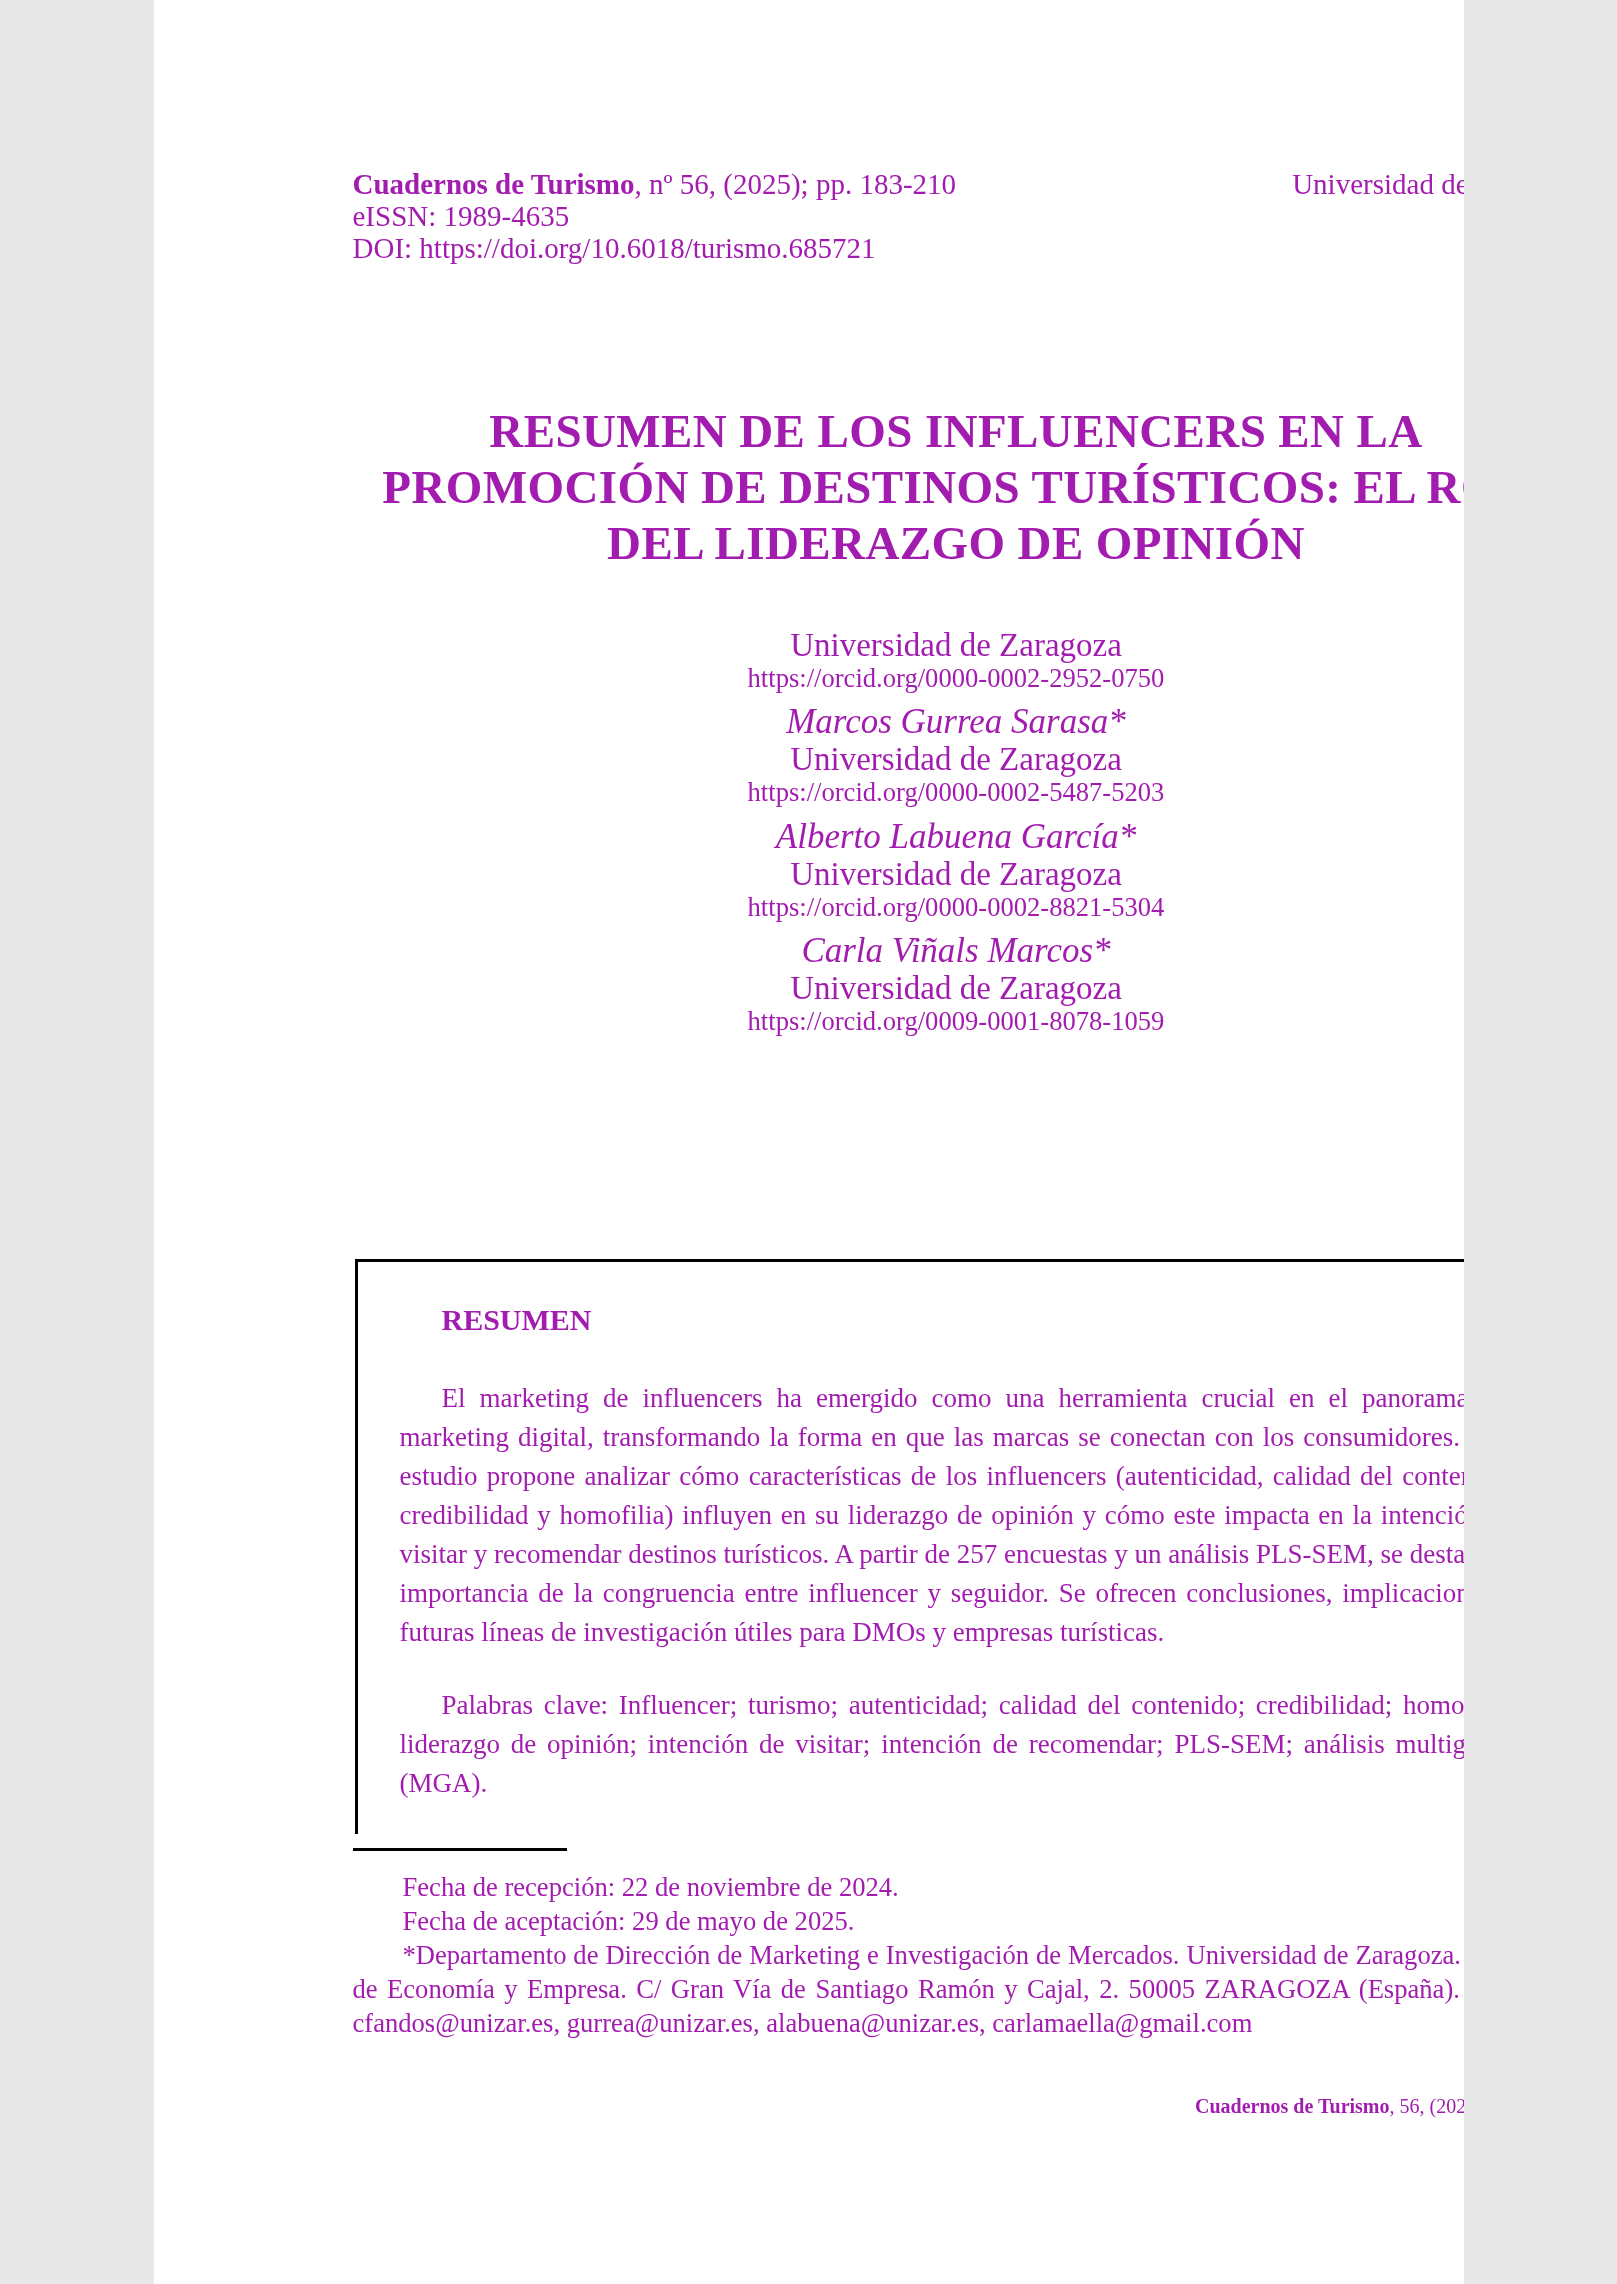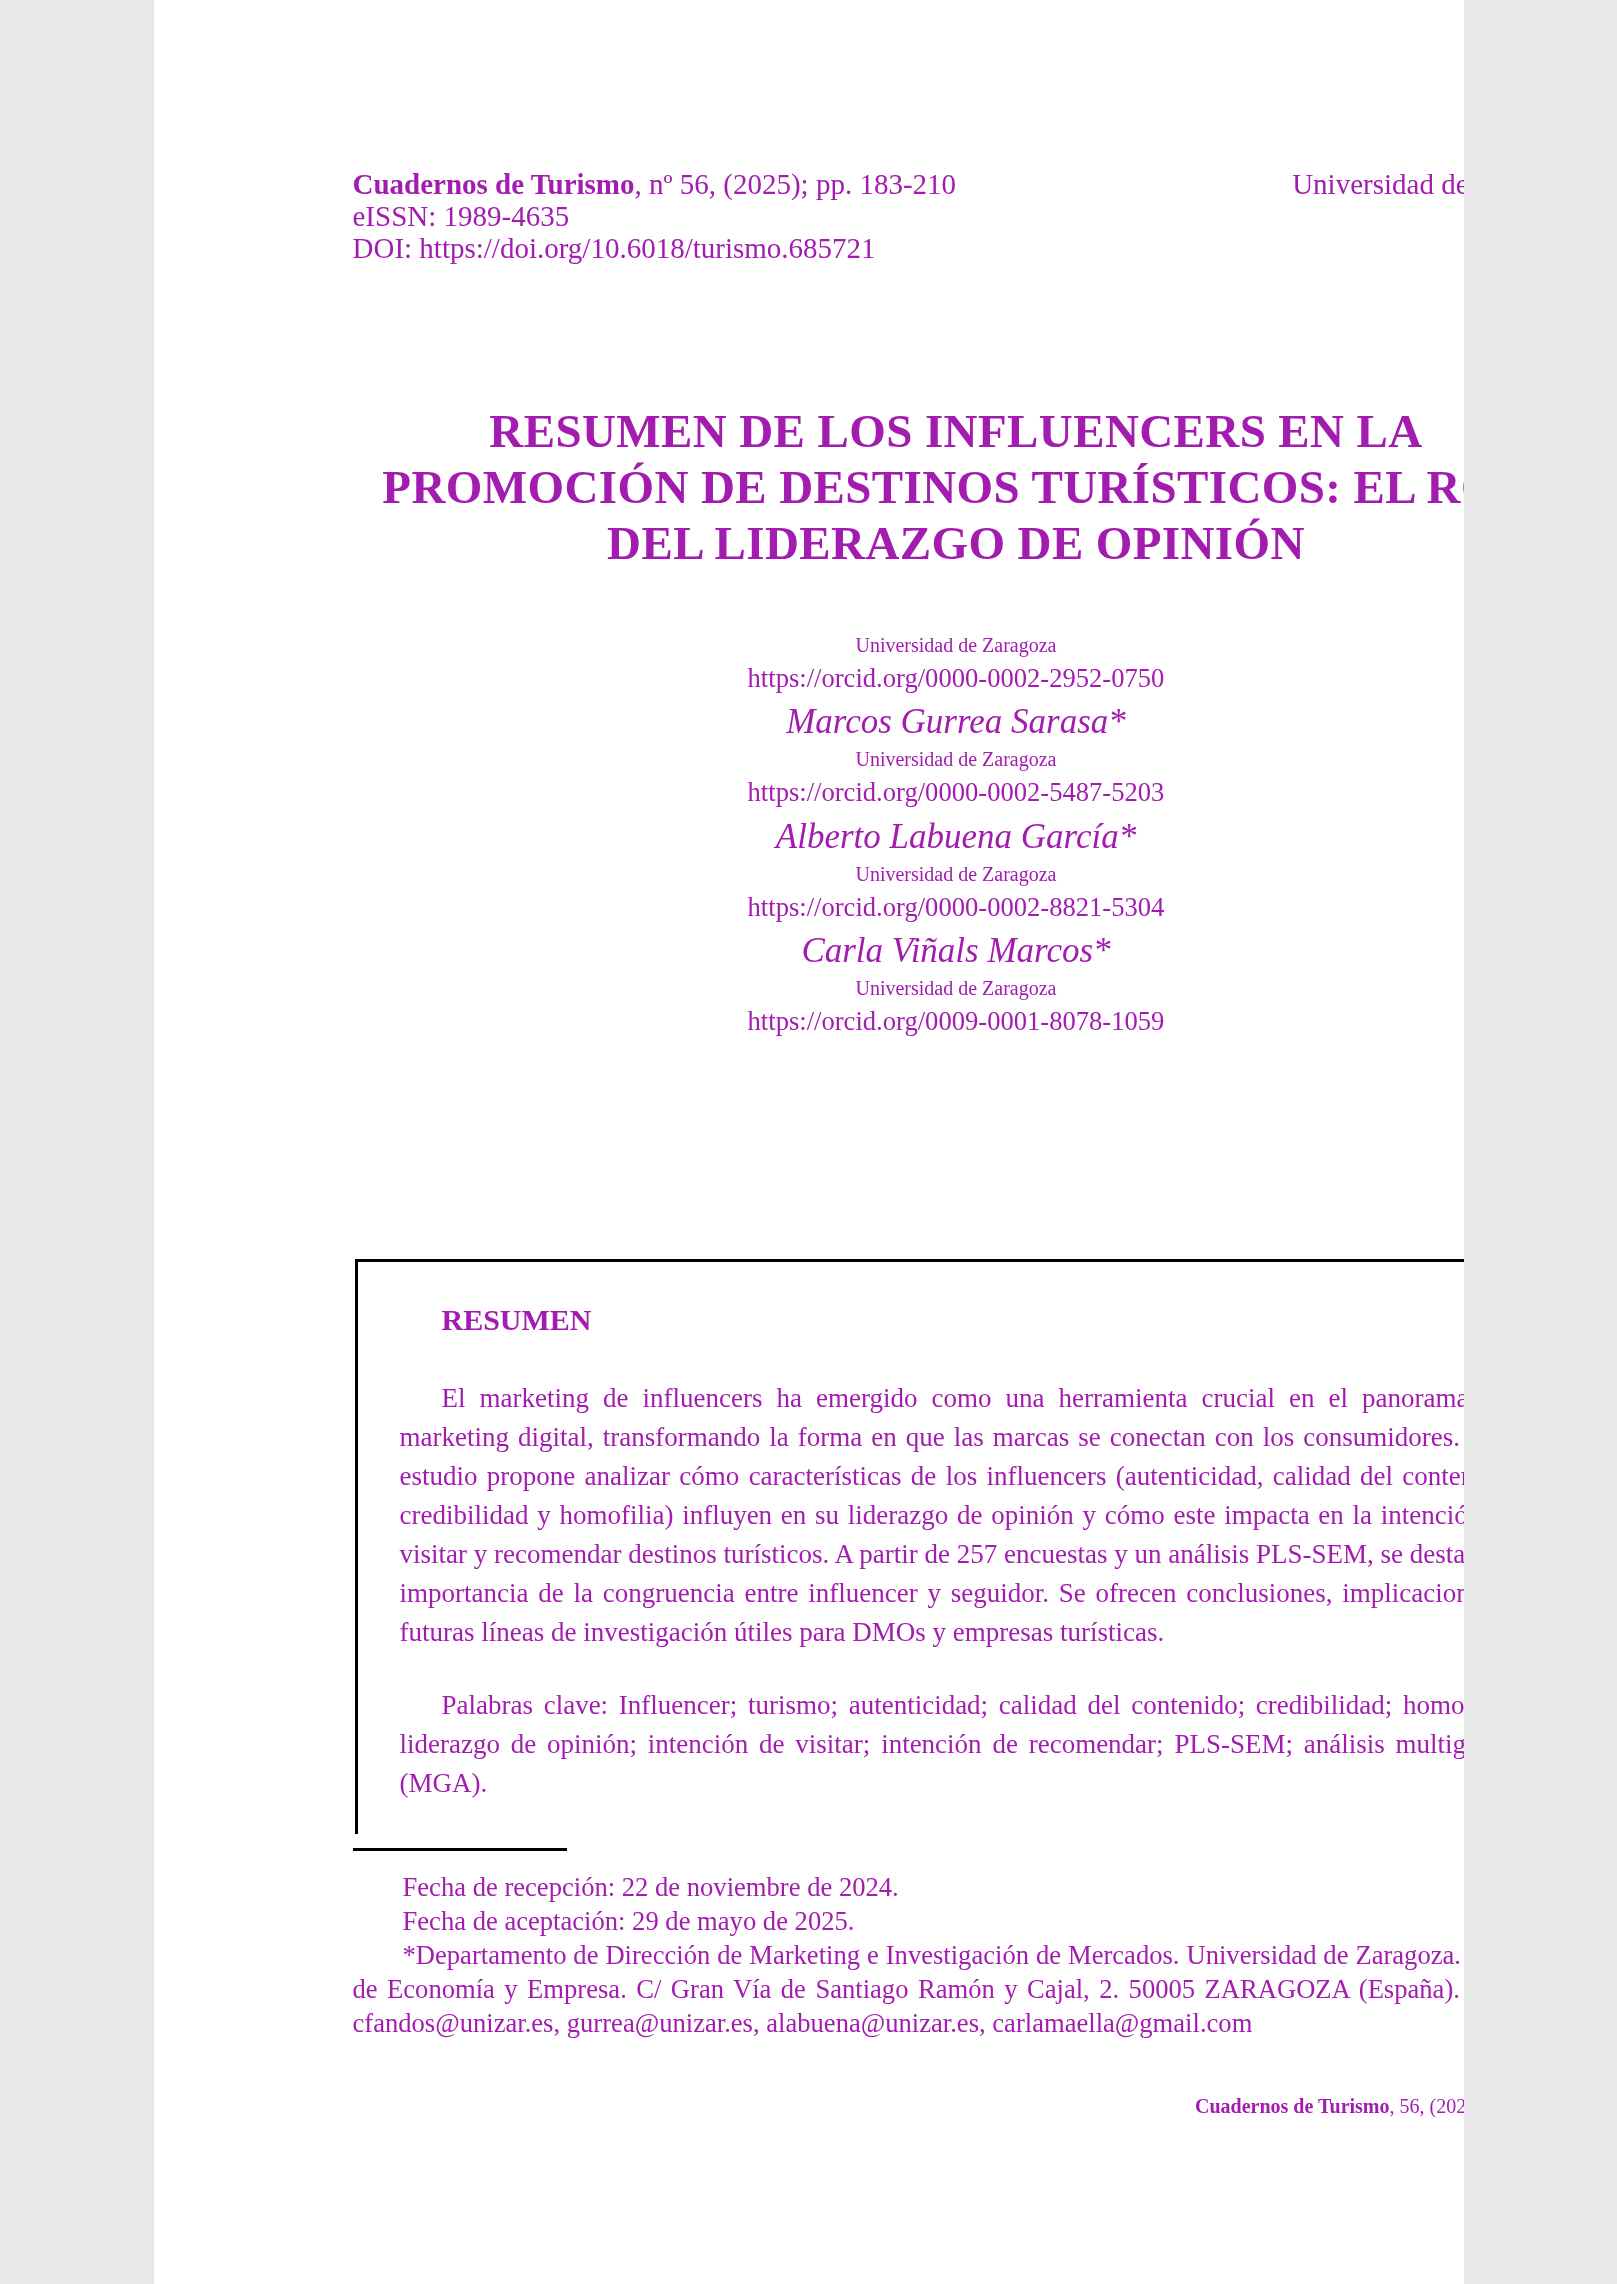--- a/index.html
+++ b/index.html
@@ -27,21 +27,21 @@
     font-size: 47px;
     line-height: 56px;
     white-space: pre-line;
     letter-spacing: 0.4px;
   }
 
   
   .authors { top: 629px; text-align: center; }
   .author { margin-bottom: 6.4px; }
   .author-name  { font-style: italic; font-size: 35px; line-height: 42px; }
-  .author-affil { font-size: 20px; line-height: 32px; }
+  .author-affil { font-size: 33px; line-height: 32px; }
   .author-orcid { font-size: 26.6px; line-height: 34px; }
 
   
   .abstract-box {
     position: absolute;
     left: 201px;
     top: 1259px;
     width: 1206px;
     min-height: 575px;
     box-sizing: border-box;

